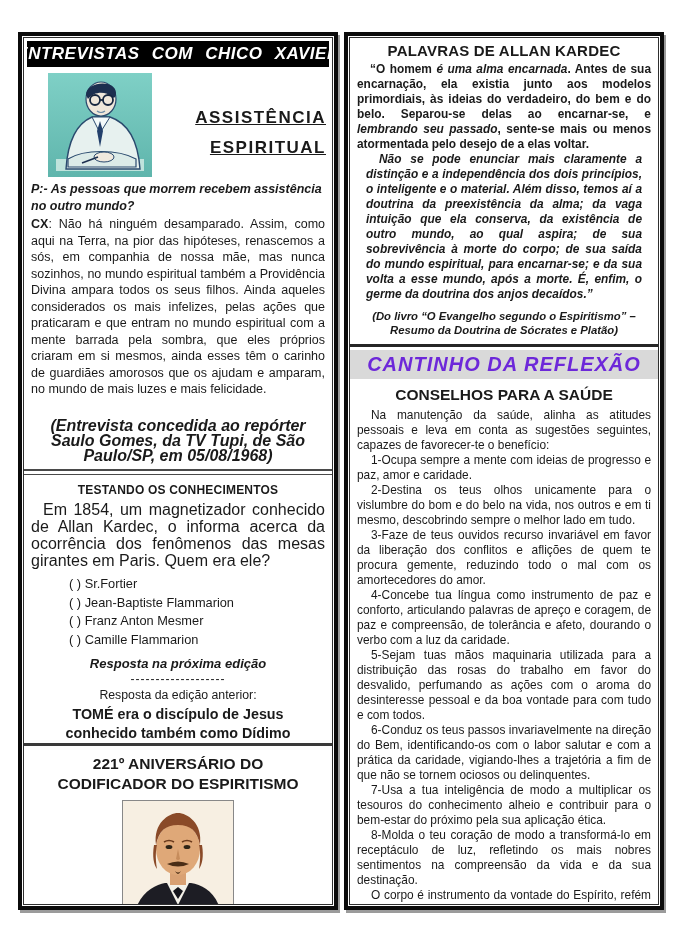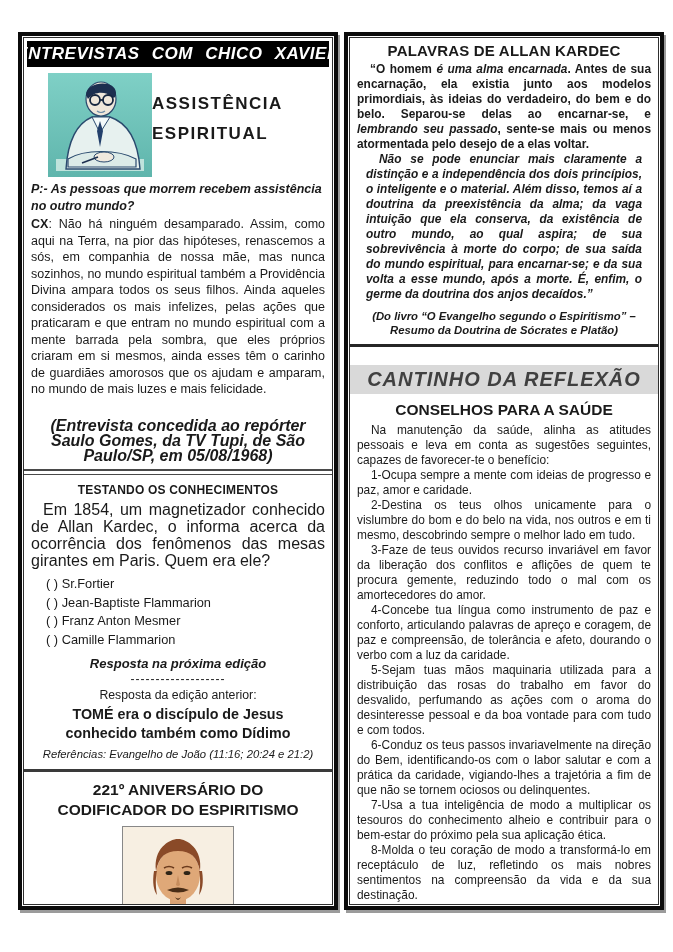--- a/index.html
+++ b/index.html
@@ -22,39 +22,39 @@
   .col-left{font-size:12.5px;line-height:16.5px;}
   .headerbar{
     background:#000;color:#fff;margin:3px;height:26px;
     display:flex;align-items:center;justify-content:center;
     font-style:italic;font-weight:bold;font-size:17px;word-spacing:7px;
     letter-spacing:.5px;white-space:nowrap;
   }
   .chico-row{display:flex;align-items:flex-start;margin:6px 6px 2px 6px;}
   .chico-img{margin-left:18px;width:104px;height:104px;flex:0 0 auto;}
   .assist-title{
-    flex:1;text-align:left;font-weight:bold;font-size:17px;
-    letter-spacing:1.5px;margin-top:16px;line-height:30px;
+    flex:1;text-align:right;font-weight:bold;font-size:17px;
+    letter-spacing:1.5px;margin-top:30px;line-height:30px;text-decoration:underline;
   }
   .question{
     font-weight:bold;font-style:italic;margin:4px 0 0 7px;text-align:left;
   }
   .answer{margin:2px 7px 0 7px;text-align:justify;}
   .answer b{font-weight:bold;}
   .credit-left{
     font-weight:bold;font-style:italic;text-align:center;
     font-size:16px;line-height:15px;margin:20px 10px 6px 10px;
   }
   .divider-double{height:3px;border-top:2px solid #4a4a4a;border-bottom:1px solid #4a4a4a;margin:0;}
   .divider-single{border-top:3px solid #3a3a3a;margin:0;}
   .quiz-heading{
     font-weight:bold;font-size:12px;text-align:center;margin:7px 4px 3px 4px;letter-spacing:.2px;
   }
   .quiz-question{margin:0 7px;text-align:justify;text-indent:12px;font-size:16px;line-height:17px;}
-  .quiz-options{margin:6px 0 0 22px;font-size:12.8px;line-height:18.5px;}
+  .quiz-options{margin:6px 0 0 45px;font-size:12.8px;line-height:18.5px;}
   .quiz-next{font-weight:bold;font-style:italic;text-align:center;font-size:13px;margin-top:7px;}
   .quiz-dashes{text-align:center;font-size:12px;letter-spacing:1px;line-height:12px;color:#222;}
   .quiz-prev-label{text-align:center;font-size:12.3px;margin-top:2px;}
   .quiz-prev-answer{font-weight:bold;text-align:center;font-size:14.3px;line-height:19px;margin:2px 14px 0 14px;}
   .quiz-refs{font-style:italic;text-align:center;font-size:11.3px;margin:3px 0 6px 0;}
   .anniv-heading{font-weight:bold;font-size:15.5px;line-height:20px;text-align:center;margin:8px 16px 6px 16px;}
   .kardec-wrap{text-align:center;margin-top:6px;}
   .kardec-img{border:1px solid #888;}
   
   .col-right{font-size:11.9px;line-height:15px;}
@@ -63,21 +63,21 @@
   .palavras-p .it{font-style:italic;}
   .palavras-p2{font-weight:bold;font-style:italic;text-align:justify;margin:0 16px;text-indent:13px;}
   .credit-right{
     font-weight:bold;font-style:italic;text-align:center;
     font-size:11.3px;line-height:14px;margin:7px 12px 7px 12px;
   }
   .divider-right{border-top:3px solid #262626;}
   .reflexao-banner{
     background:#d9d9d9;height:29px;display:flex;align-items:center;justify-content:center;
     font-weight:bold;font-style:italic;font-size:20px;letter-spacing:1px;
-    margin-top:18px;color:#404040;
+    margin-top:3px;color:#6d28d9;
   }
   .reflexao-heading{font-weight:bold;font-size:15.5px;text-align:center;margin:8px 4px 6px 4px;}
   .reflexao-p{text-align:justify;margin:0 7px;text-indent:14px;}
 </style>
 </head>
 <body>
 
 <div class="columns">
 
   <div class="box">
@@ -139,21 +139,20 @@
         <div>(  ) Sr.Fortier</div>
         <div>(  ) Jean-Baptiste Flammarion</div>
         <div>(  ) Franz Anton Mesmer</div>
         <div>(  ) Camille Flammarion</div>
       </div>
 
       <div class="quiz-next">Resposta na próxima edição</div>
       <div class="quiz-dashes">-------------------</div>
       <div class="quiz-prev-label">Resposta da edição anterior:</div>
       <div class="quiz-prev-answer">TOMÉ era o discípulo de Jesus conhecido também como Dídimo</div>
-      <div class="quiz-refs">Referências: Evangelho de João (11:16; 20:24 e 21:2)</div>
 
       <div class="divider-single"></div>
 
       <div class="anniv-heading">
         <div>221º ANIVERSÁRIO DO</div>
         <div>CODIFICADOR DO ESPIRITISMO</div>
       </div>
 
       <div class="kardec-wrap">
         <svg class="kardec-img" width="110" height="112" viewBox="0 0 110 112" xmlns="http://www.w3.org/2000/svg" aria-hidden="true">

